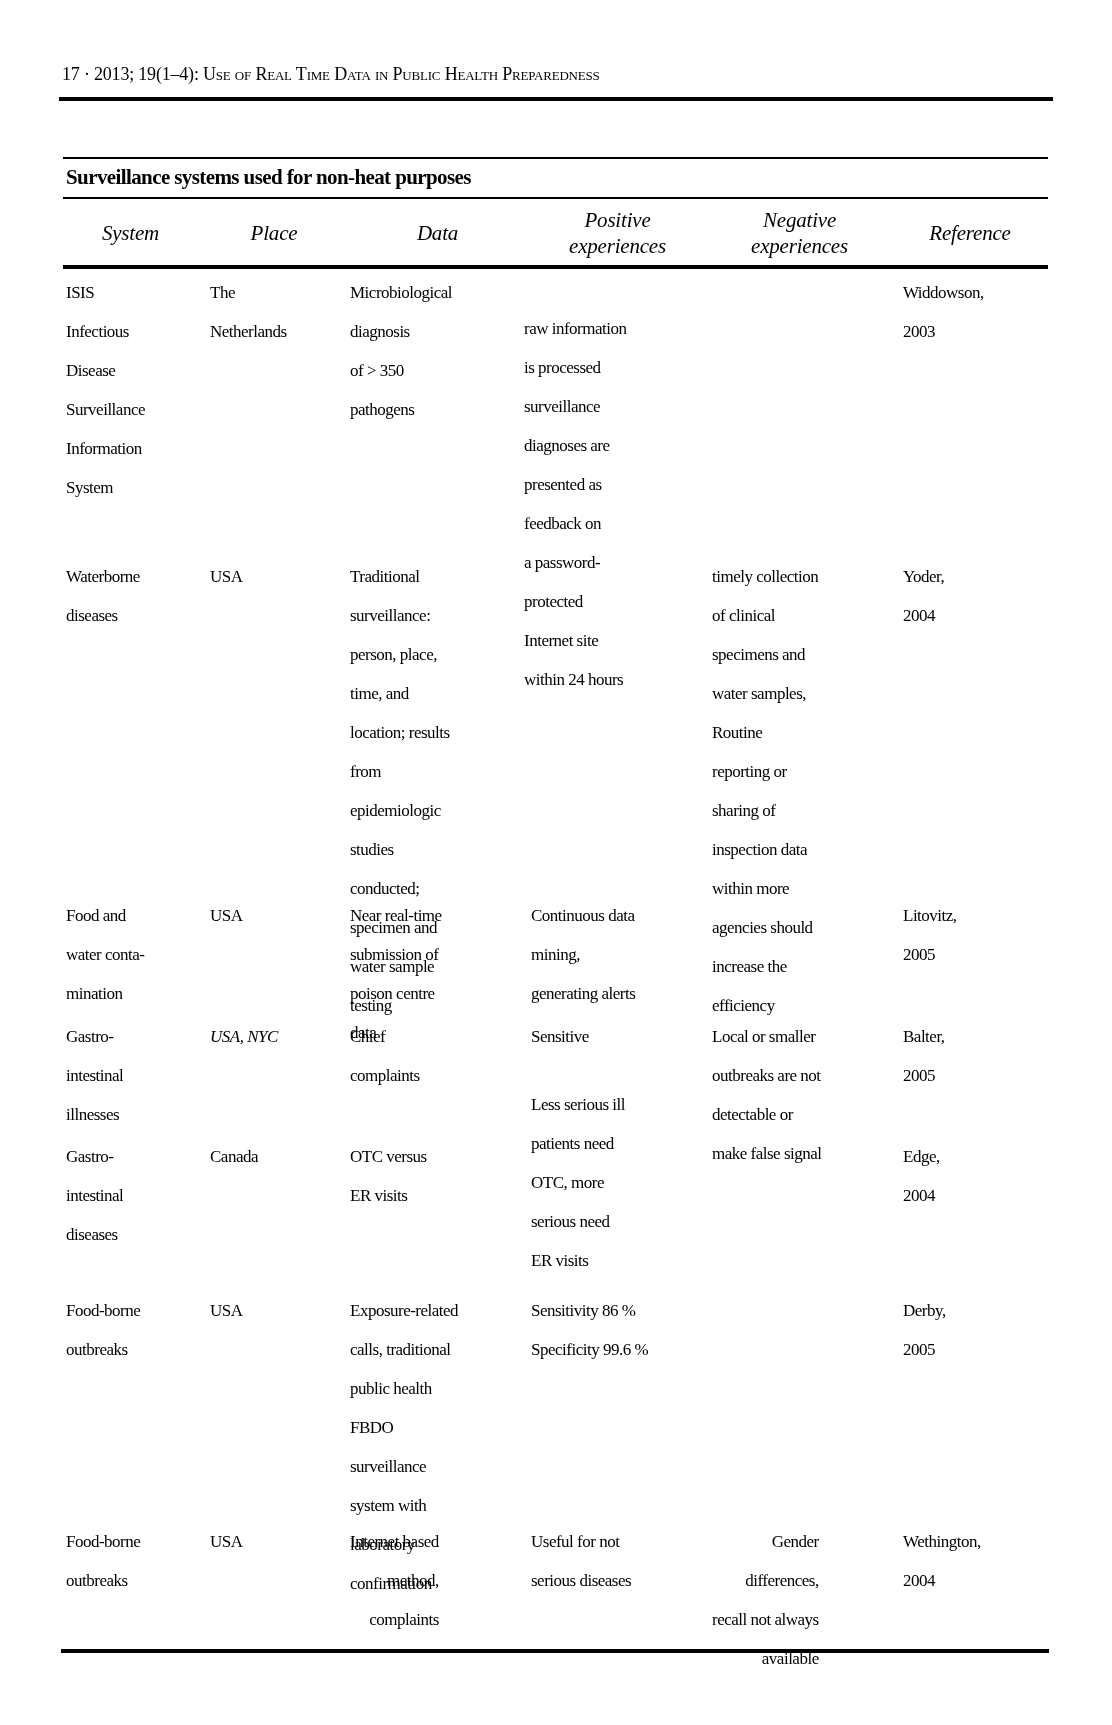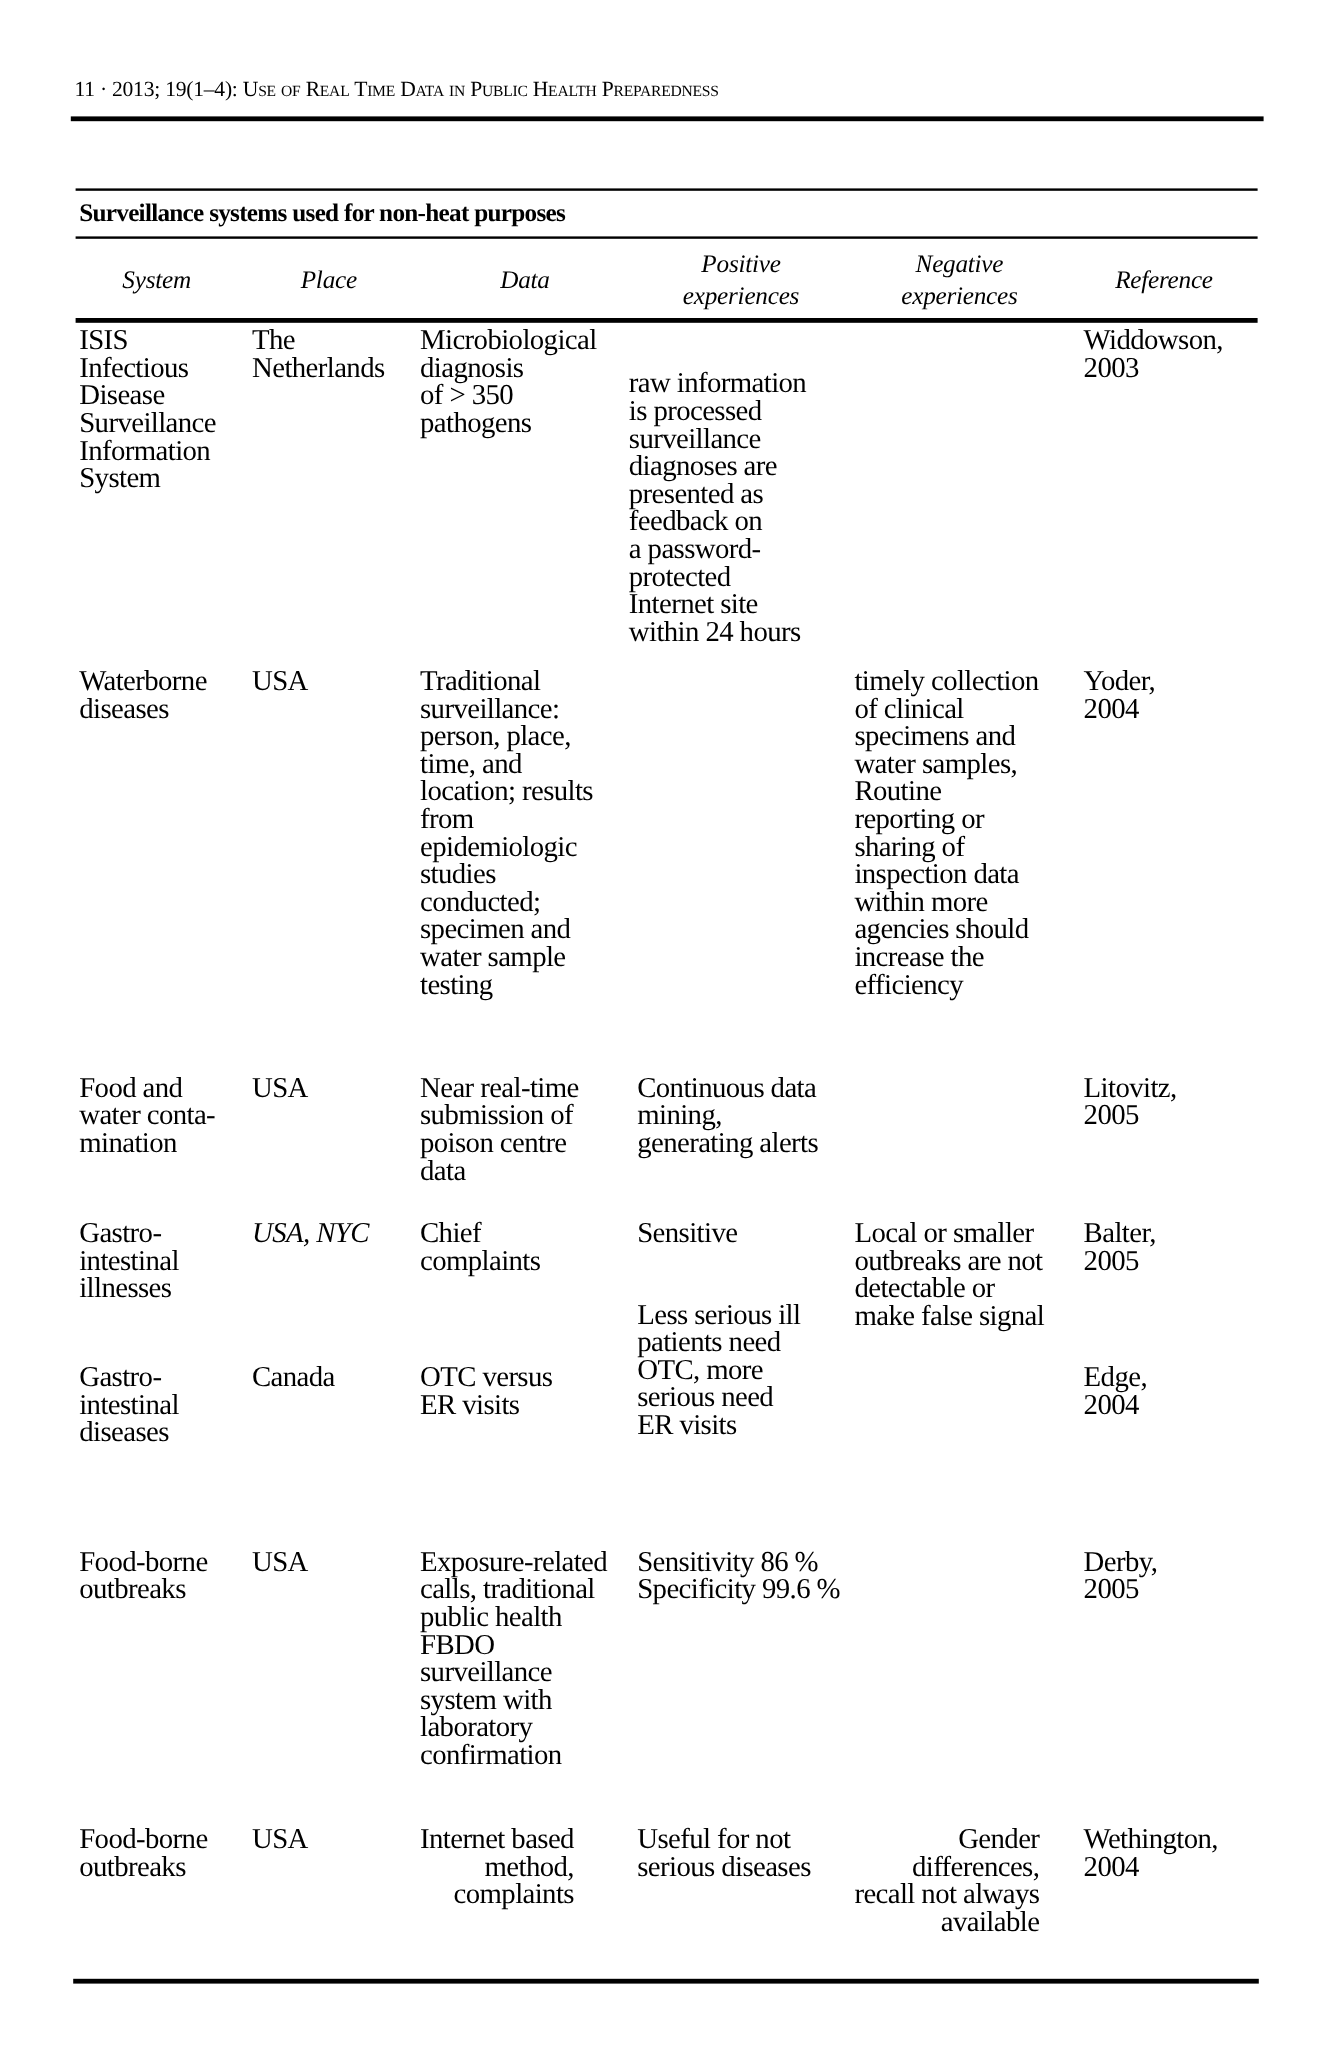--- a/index.html
+++ b/index.html
@@ -21,28 +21,28 @@
     .table-title {
       position: absolute; left: 66px; top: 165px;
       font-weight: bold; font-size: 21px; letter-spacing: -0.6px; white-space: nowrap;
     }
     .col-head {
       position: absolute; top: 204px; height: 58px;
       display: flex; align-items: center; justify-content: center; text-align: center;
       font-style: italic; font-size: 21px; line-height: 26px; letter-spacing: -0.2px;
     }
     .cell {
-      position: absolute; font-size: 24px; line-height: 23px; letter-spacing: -0.5px;
+      position: absolute; font-size: 17px; line-height: 39px; letter-spacing: -0.5px;
       white-space: pre-line;
     }
   </style>
 </head>
 <body>
 
-<div class="running-head"><span>11</span><span> · 2013; 19(1–4): </span><span class="sc">Use of Real Time Data in Public Health Preparedness</span></div>
+<div class="running-head"><span>17</span><span> · 2013; 19(1–4): </span><span class="sc">Use of Real Time Data in Public Health Preparedness</span></div>
 <div class="head-rule"></div>
 
 <div class="rule r-top"></div>
 <div class="table-title">Surveillance systems used for non-heat purposes</div>
 <div class="rule r-title"></div>
 
 <div class="col-head" style="left:63px;width:135px;">System</div>
 <div class="col-head" style="left:204px;width:140px;">Place</div>
 <div class="col-head" style="left:350px;width:175px;">Data</div>
 <div class="col-head" style="left:530px;width:175px;white-space:pre-line;">Positive

